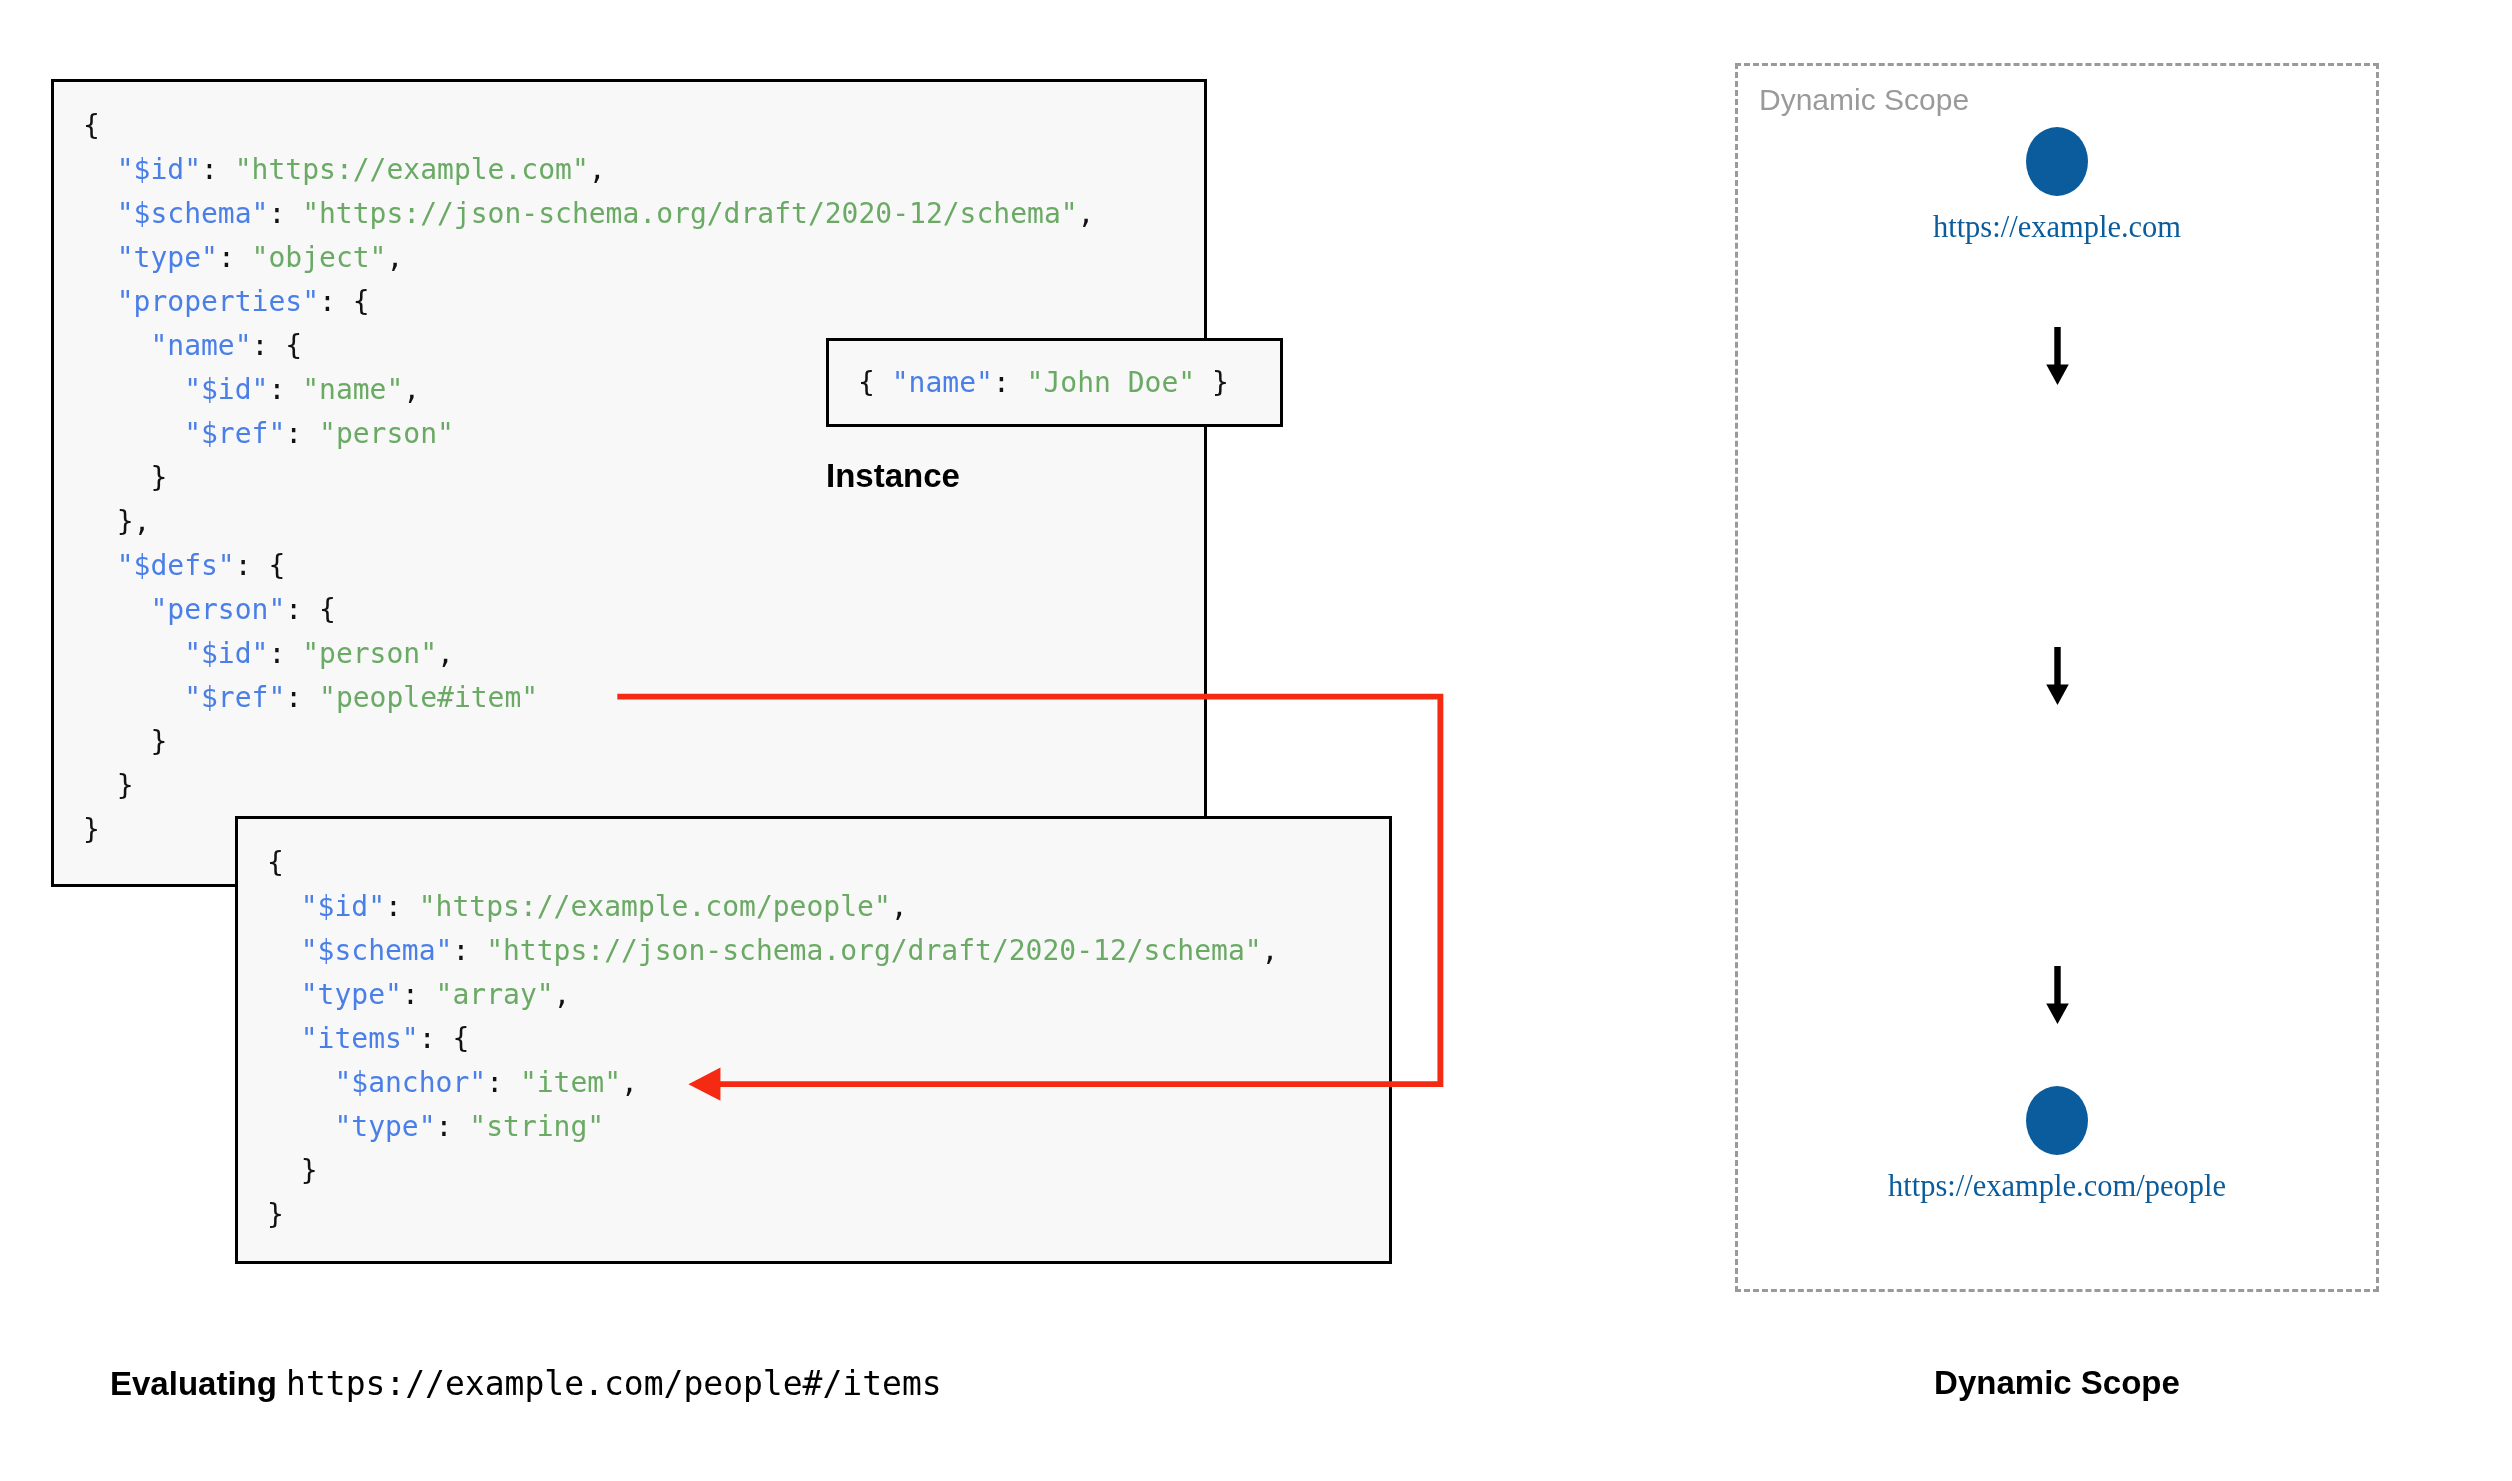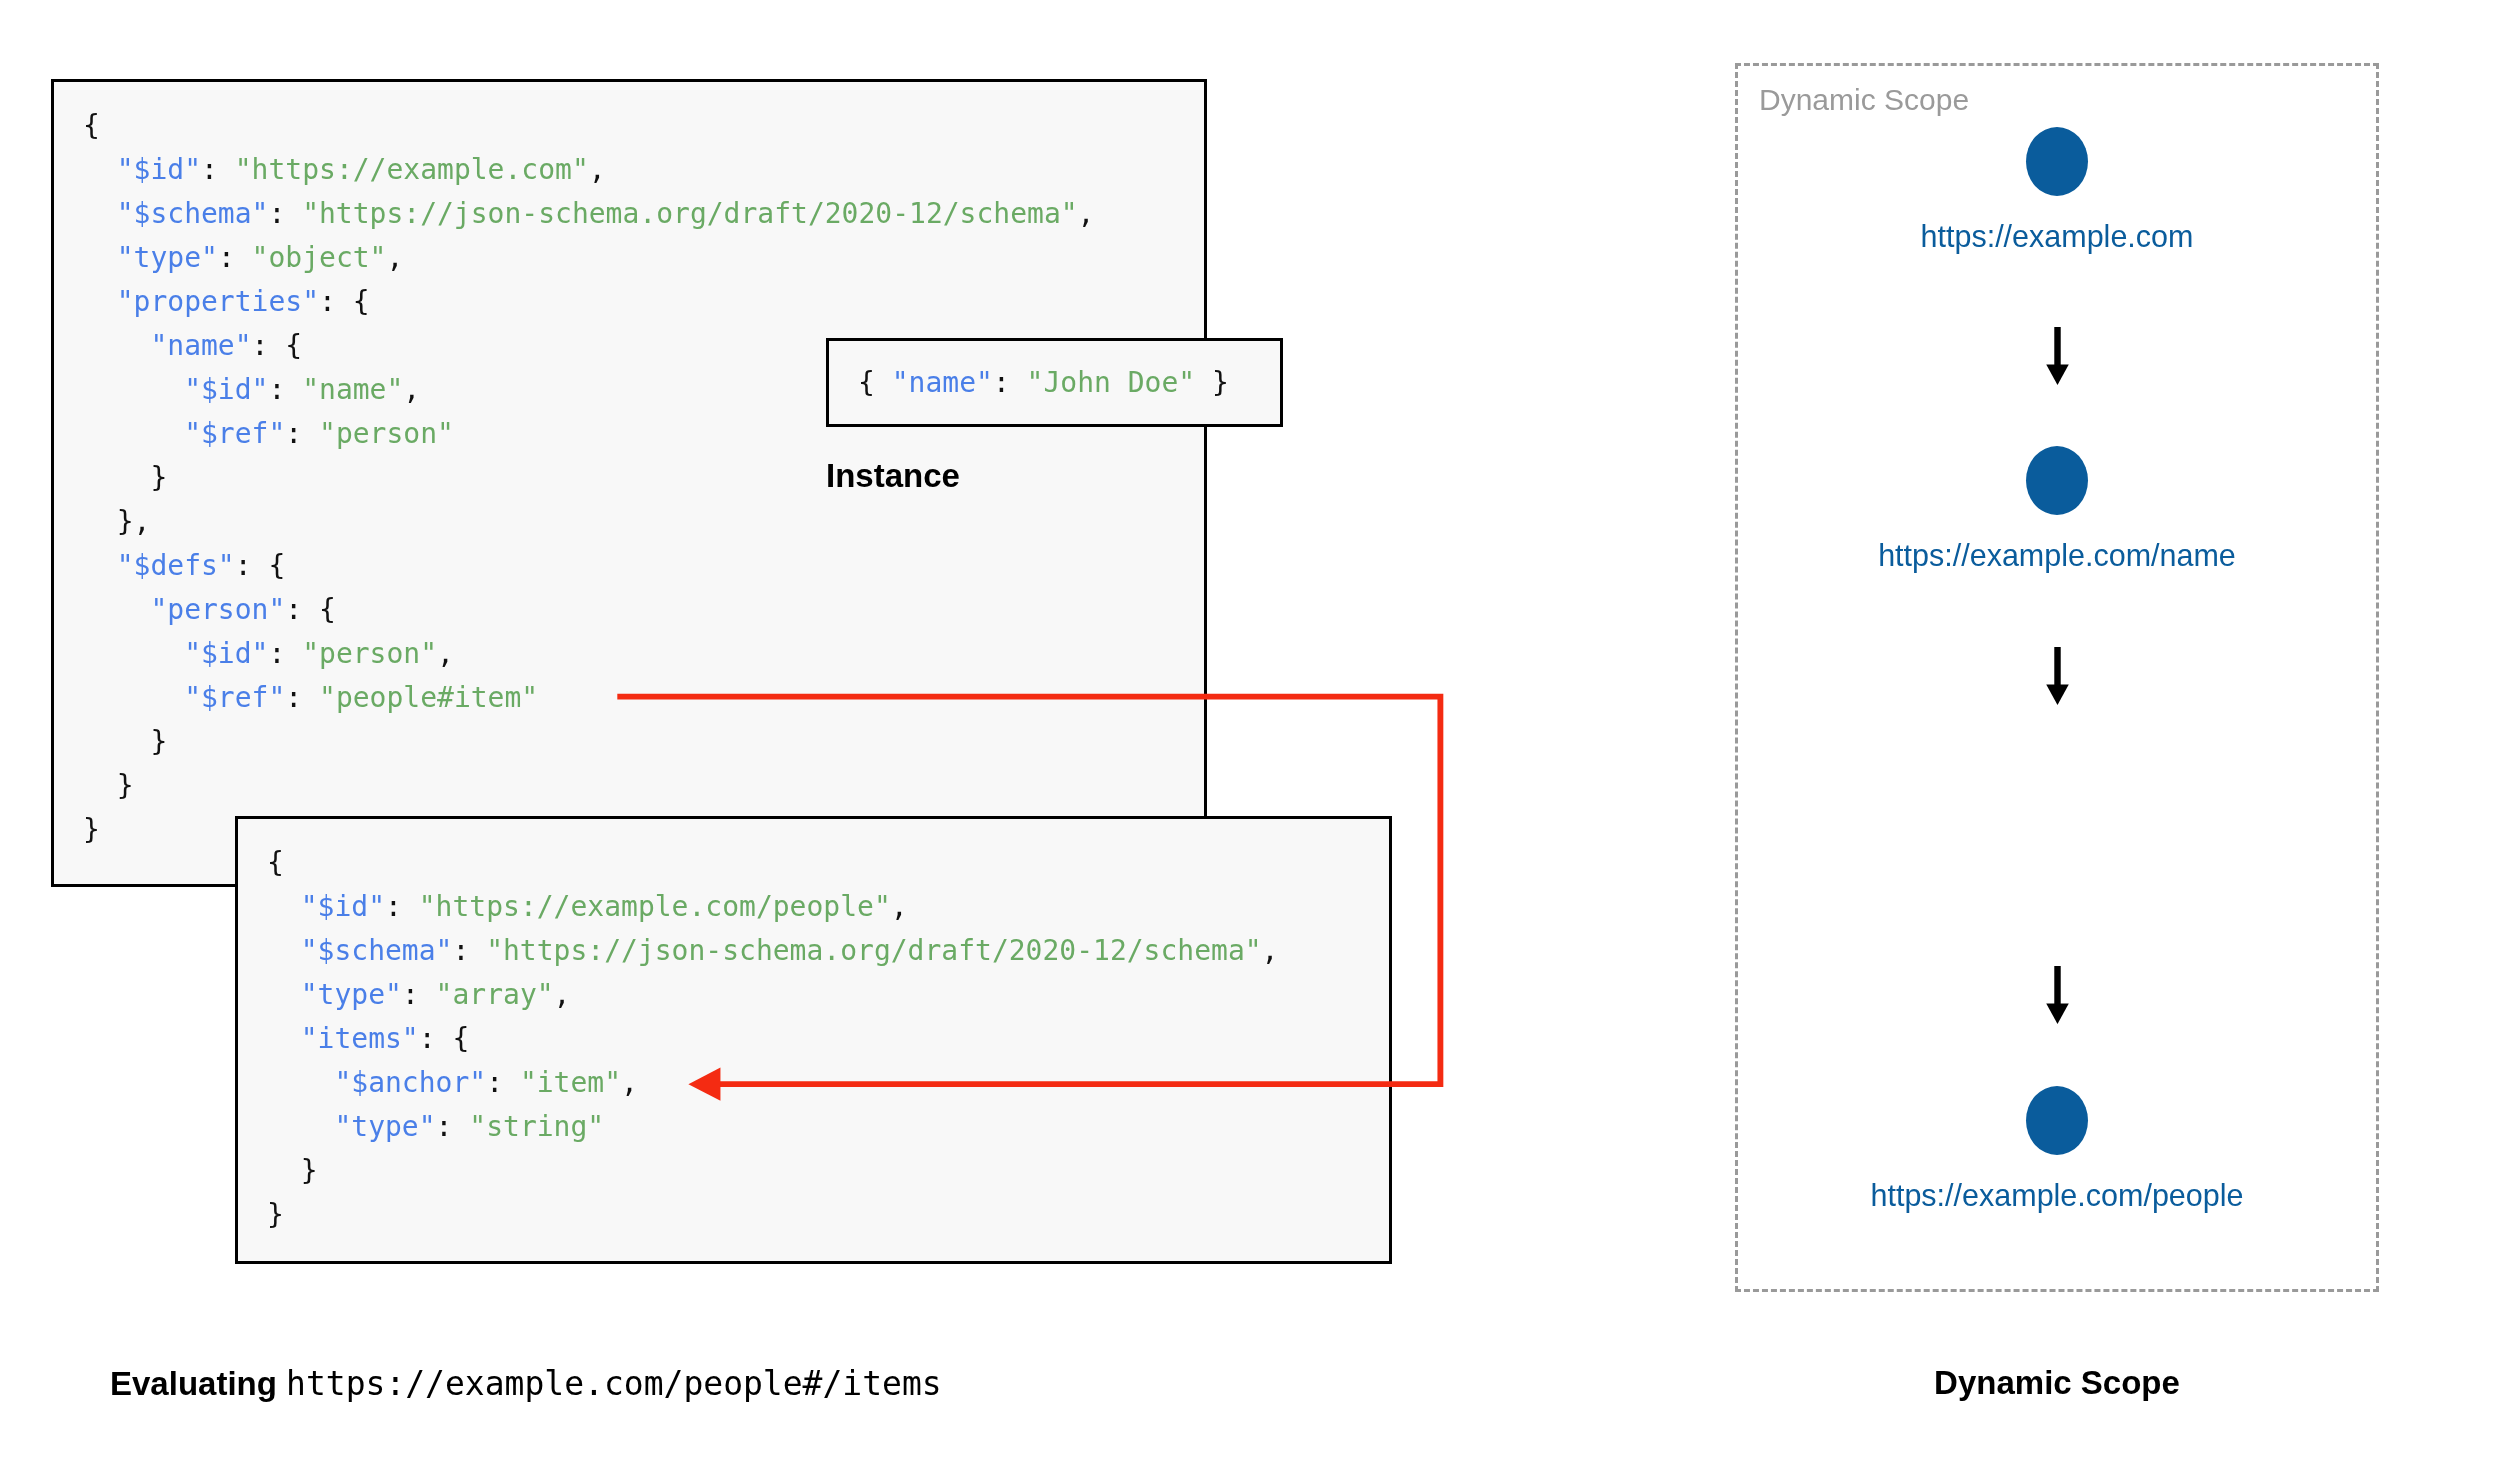--- a/index.html
+++ b/index.html
@@ -37,21 +37,21 @@
 
   
   #scope-panel{position:absolute;left:1735px;top:63px;width:644px;height:1229px;
       border:3.2px dashed #9a9a9a;box-sizing:border-box;z-index:2;}
   #scope-inline-label{position:absolute;left:1759px;top:83px;
       font-size:30px;color:#9a9a9a;z-index:3;}
 
   .scope-node{position:absolute;width:644px;left:1735px;text-align:center;}
   .bubble{width:62px;height:69px;border-radius:50%;background:#0a5c9c;
           margin:0 auto;display:block;}
-  .node-url{margin-top:23px;font-family:Liberation Sans, sans-serif;
+  .node-url{margin-top:14px;font-family:Liberation Serif, serif;
             font-size:30.5px;color:#0a5c9c;white-space:pre;}
 
   .arrow-down{position:absolute;left:1735px;width:644px;text-align:center;}
   .arrow-down svg{display:block;margin:0 auto;}
 
   
   #eval-caption{position:absolute;left:110px;top:1364px;font-size:33px;
                 color:#000000;white-space:pre;}
   #eval-caption .bold{font-weight:bold;font-family:"Liberation Sans",sans-serif;}
   #eval-caption .mono{font-family:"DejaVu Sans Mono","Liberation Mono",monospace;
@@ -114,24 +114,20 @@
     <span class="bubble"></span>
     <div class="node-url">https://example.com</div>
   </div>
   <div class="arrow-down" style="top:327px;">
     <svg width="29" height="59" viewBox="0 0 54 110">
       <line x1="27" y1="0" x2="27" y2="74" stroke="#000" stroke-width="12"></line>
       <polygon points="27,108 6,70 48,70" fill="#000"></polygon>
     </svg>
   </div>
 
-  <div class="scope-node" style="top:446px;">
-    <span class="bubble"></span>
-    <div class="node-url">https://example.com/name</div>
-  </div>
   <div class="arrow-down" style="top:647px;">
     <svg width="29" height="59" viewBox="0 0 54 110">
       <line x1="27" y1="0" x2="27" y2="74" stroke="#000" stroke-width="12"></line>
       <polygon points="27,108 6,70 48,70" fill="#000"></polygon>
     </svg>
   </div>
 
   <div class="arrow-down" style="top:966px;">
     <svg width="29" height="59" viewBox="0 0 54 110">
       <line x1="27" y1="0" x2="27" y2="74" stroke="#000" stroke-width="12"></line>

